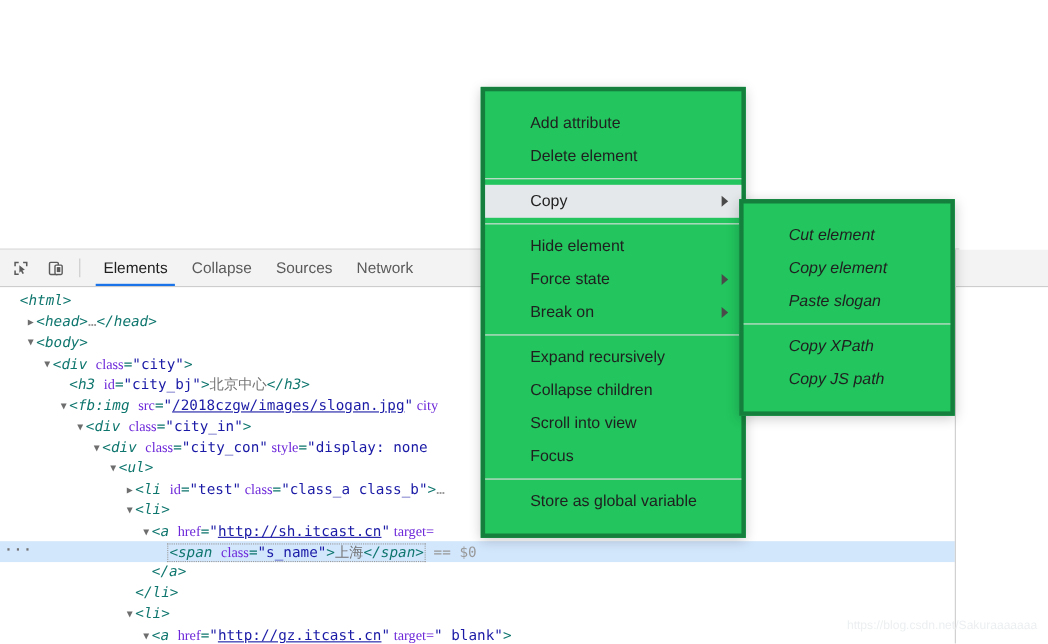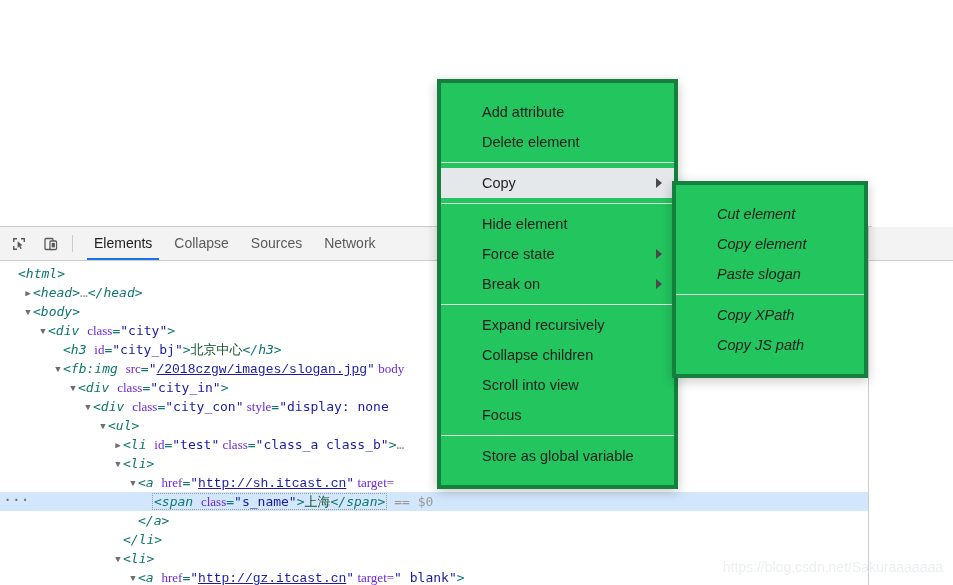--- a/index.html
+++ b/index.html
@@ -107,22 +107,22 @@
     color: #6e6e6e;
     font-size: 9px;
     text-align: center;
     vertical-align: 1px;
   }
   .twisty.spacer { color: transparent; }
 
   .tg  { color: #0f766e; font-style: italic; }   
   .at  { color: #6d28d9; font-family: Liberation Serif, serif; }   
   .av  { color: #1a1aa6; }   
-  .av.link { text-decoration: underline; font-family: Liberation Mono, monospace; }
-  .txt { color: #14532d; }   
+  .av.link { text-decoration: underline; }
+  .txt { color: #737373; }   
   .dim { color: #999999; }
 
   .gutter-ellipsis {
     position: absolute;
     left: 4px; top: 0;
     height: 19px; line-height: 17px;
     color: #737373;
     font-weight: bold;
     letter-spacing: 1.5px;
     font-size: 12px;
@@ -193,21 +193,21 @@
     width: 0; height: 0;
     border-left: 6px solid #4a4a4a;
     border-top: 5px solid transparent;
     border-bottom: 5px solid transparent;
   }
 
   
   #watermark {
     position: absolute;
     right: 10px; bottom: 10px;
-    font-size: 14px;
+    font-size: 11px;
     color: #eceff1;
     font-family: "Liberation Sans", sans-serif;
     white-space: nowrap;
     margin-top: 32px;
   }
 </style>
 </head>
 <body>
 
 <div id="page-bg"></div>
@@ -238,21 +238,21 @@
         <div class="dt-tab"><span>Network</span></div>
       </div>
   </div>
 
   <div id="dom-tree">
       <div class="node-row" style="padding-left: 8px;"><span class="twisty spacer">&nbsp;</span><span class="tg">&lt;html&gt;</span></div>
       <div class="node-row" style="padding-left: 23px;"><span class="twisty">▶</span><span class="tg">&lt;head&gt;</span><span class="dim">…</span><span class="tg">&lt;/head&gt;</span></div>
       <div class="node-row" style="padding-left: 23px;"><span class="twisty">▼</span><span class="tg">&lt;body&gt;</span></div>
       <div class="node-row" style="padding-left: 38px;"><span class="twisty">▼</span><span class="tg">&lt;div </span><span class="at">class</span><span class="tg">=</span><span class="av">"city"</span><span class="tg">&gt;</span></div>
       <div class="node-row" style="padding-left: 53px;"><span class="twisty spacer">&nbsp;</span><span class="tg">&lt;h3 </span><span class="at">id</span><span class="tg">=</span><span class="av">"city_bj"</span><span class="tg">&gt;</span><span class="txt">北京中心</span><span class="tg">&lt;/h3&gt;</span></div>
-      <div class="node-row" style="padding-left: 53px;"><span class="twisty">▼</span><span class="tg">&lt;fb:img </span><span class="at">src</span><span class="tg">=</span><span class="av">"</span><span class="av link">/2018czgw/images/slogan.jpg</span><span class="av">"</span><span class="at"> body</span></div>
+      <div class="node-row" style="padding-left: 53px;"><span class="twisty">▼</span><span class="tg">&lt;fb:img </span><span class="at">src</span><span class="tg">=</span><span class="av">"</span><span class="av link">/2018czgw/images/slogan.jpg</span><span class="av">"</span><span class="at"> city</span></div>
       <div class="node-row" style="padding-left: 68px;"><span class="twisty">▼</span><span class="tg">&lt;div </span><span class="at">class</span><span class="tg">=</span><span class="av">"city_in"</span><span class="tg">&gt;</span></div>
       <div class="node-row" style="padding-left: 83px;"><span class="twisty">▼</span><span class="tg">&lt;div </span><span class="at">class</span><span class="tg">=</span><span class="av">"city_con"</span><span class="at"> style</span><span class="tg">=</span><span class="av">"display: none</span></div>
       <div class="node-row" style="padding-left: 98px;"><span class="twisty">▼</span><span class="tg">&lt;ul&gt;</span></div>
       <div class="node-row" style="padding-left: 113px;"><span class="twisty">▶</span><span class="tg">&lt;li </span><span class="at">id</span><span class="tg">=</span><span class="av">"test"</span><span class="at"> class</span><span class="tg">=</span><span class="av">"class_a class_b"</span><span class="tg">&gt;</span><span class="dim">…</span></div>
       <div class="node-row" style="padding-left: 113px;"><span class="twisty">▼</span><span class="tg">&lt;li&gt;</span></div>
       <div class="node-row" style="padding-left: 128px;"><span class="twisty">▼</span><span class="tg">&lt;a </span><span class="at">href</span><span class="tg">=</span><span class="av">"</span><span class="av link">http://sh.itcast.cn</span><span class="av">"</span><span class="at"> target=</span></div>
       <div class="node-row selected" style="padding-left: 143px;"><span class="gutter-ellipsis">···</span><span class="twisty spacer">&nbsp;</span><span class="sel-box"><span class="tg">&lt;span </span><span class="at">class</span><span class="tg">=</span><span class="av">"s_name"</span><span class="tg">&gt;</span><span class="txt">上海</span><span class="tg">&lt;/span&gt;</span></span><span class="dim">  == $0</span></div>
       <div class="node-row" style="padding-left: 128px;"><span class="twisty spacer">&nbsp;</span><span class="tg">&lt;/a&gt;</span></div>
       <div class="node-row" style="padding-left: 113px;"><span class="twisty spacer">&nbsp;</span><span class="tg">&lt;/li&gt;</span></div>
       <div class="node-row" style="padding-left: 113px;"><span class="twisty">▼</span><span class="tg">&lt;li&gt;</span></div>

